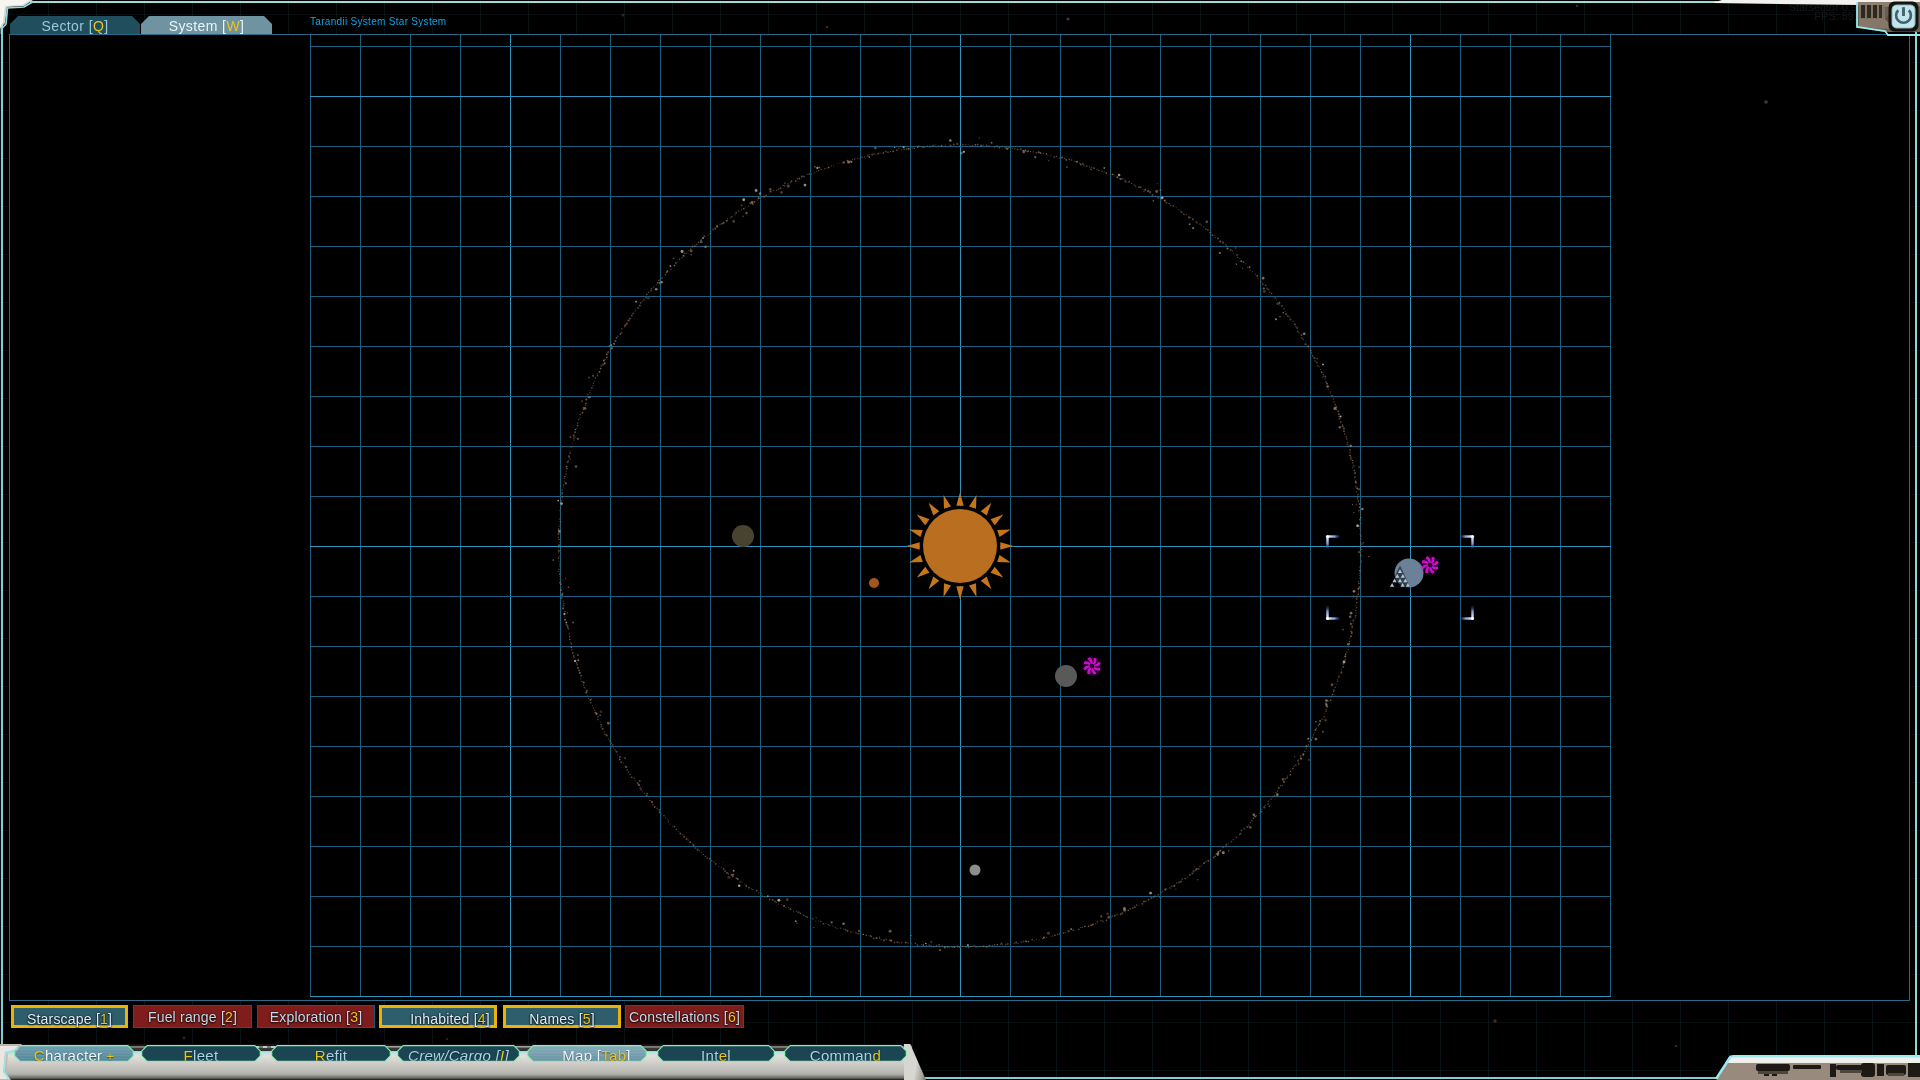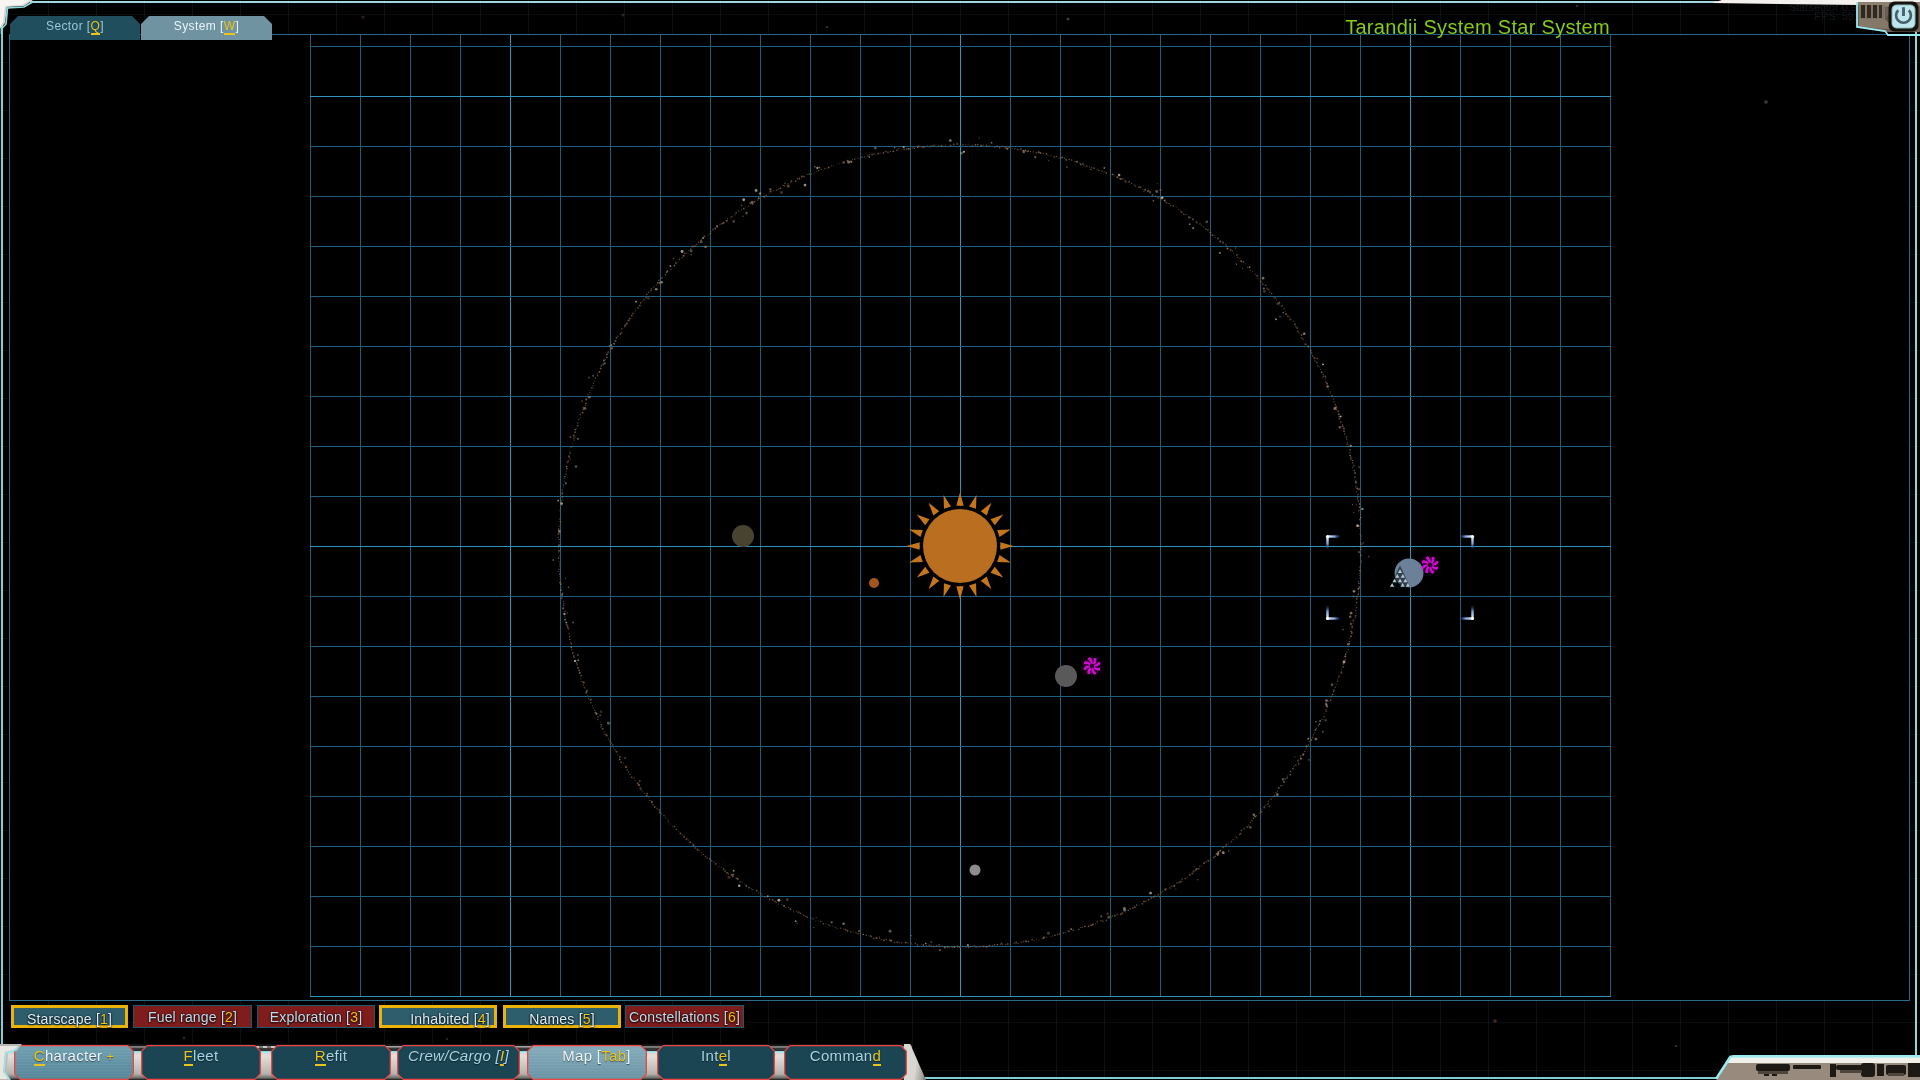--- a/index.html
+++ b/index.html
@@ -14,34 +14,34 @@
       repeating-linear-gradient(to bottom, rgba(50,115,130,.12) 0 1px, transparent 1px 48px);
     background-position:0px 14px, 0px 14px;}
 
   
   #frame-top-line{left:30px;top:1px;width:1692px;height:2px;background:#9fd9de;}
   #frame-left-line{left:1px;top:10px;width:2px;height:1040px;background:#83ccd2;}
   #frame-right-line{left:1915px;top:30px;width:2px;height:1036px;background:#8fd5d2;}
   #frame-bottom-line{left:900px;top:1077px;width:820px;height:2px;background:#7fd0d6;}
 
   
-  .top-tab{top:16px;height:24px;line-height:20px;text-align:center;
-    font-size:12px;letter-spacing:.4px;
+  .top-tab{top:16px;height:18px;line-height:20px;text-align:center;
+    font-size:14px;letter-spacing:.4px;
     clip-path:polygon(0 100%,0 8px,8px 0,calc(100% - 8px) 0,100% 8px,100% 100%);}
   #tab-sector{left:10px;width:130px;background:#204e5c;color:#9cc6da;}
   #tab-system{left:141px;width:131px;background:#7093a1;color:#e9f4f8;}
   .top-tab .bracket{color:inherit;}
   .hotkey{color:#eac41c;}
   .hotkey.u{box-shadow:0 2px 0 0 #eac41c;}
 
   
   #map-panel{left:9px;top:34px;width:1901px;height:967px;border:1px solid #2b6b89;
     box-sizing:border-box;background:#000;}
-  #map-title{left:310px;top:16px;width:1300px;height:18px;text-align:right;
-    font-size:20px;letter-spacing:.3px;color:#84cc16;
+  #map-title{left:310px;top:16px;width:1300px;height:18px;text-align:left;
+    font-size:10px;letter-spacing:.3px;color:#0ea5e9;
     text-shadow:0 1px 2px rgba(0,0,0,.8);}
 
   
   #version-box{right:63px;top:3px;width:260px;text-align:right;color:#15181a;
     font-size:11px;line-height:8.5px;z-index:1;}
   #version-box div{height:9px;}
 
   
   #map-svg{left:0;top:0;z-index:2;}
 
@@ -63,23 +63,23 @@
   #nav-bar{left:0;top:1044px;width:912px;height:36px;z-index:4;
     background:linear-gradient(to bottom,
       #101010 0,#1b1b1b 2px,#80807c 2px,#6e6e6a 4px,#3a3a38 4px,#303032 7px,
       #8fd9e0 7.5px,#b5eef2 9px,#d8d6d1 9px,#e2e0db 12px,#c9c7c2 22px,#b4b2ad 30px,#6a6a66 34px,#151515 36px);}
   #nav-bar::after{content:"";position:absolute;right:-14px;top:0;width:22px;height:36px;
     background:linear-gradient(100deg,#d8d6d1 55%,#a09e98 85%,#6a6862 100%);
     clip-path:polygon(0 0,28% 0,100% 100%,0 100%);}
   #nav-dashes{left:223px;top:1045.5px;width:62px;height:2px;z-index:5;
     background:repeating-linear-gradient(to right,#dcdcd8 0 4px,transparent 4px 8px);opacity:.8;}
   #nav-line{left:290px;top:1046px;width:330px;height:1px;background:rgba(230,230,225,.38);z-index:5;}
-  .nav-btn{top:1045px;height:35px;z-index:5;
+  .nav-btn{top:1045px;height:17px;z-index:5;
     clip-path:polygon(6px 0,calc(100% - 6px) 0,100% 6px,100% calc(100% - 6px),calc(100% - 6px) 100%,6px 100%,0 calc(100% - 6px),0 6px);
-    background:#ef4444;}
+    background:#86efac;}
   .nav-btn .inner{position:absolute;left:1.3px;top:1.3px;right:1.3px;bottom:1.3px;
     clip-path:polygon(5px 0,calc(100% - 5px) 0,100% 5px,100% calc(100% - 5px),calc(100% - 5px) 100%,5px 100%,0 calc(100% - 5px),0 5px);
     text-align:center;font-size:15px;line-height:20px;letter-spacing:.3px;
     text-shadow:0 1px 1px rgba(0,0,0,.5);}
   .nav-btn.idle .inner{background:#1b4552;color:#a9d3e4;}
   .nav-btn.lit .inner{background:linear-gradient(rgba(255,255,255,.05) 0 1px,transparent 1px 3px) 0 0/100% 3px,linear-gradient(to bottom,#83abb9 0,#7aa2b2 45%,#6a93a4 100%);color:#eef6fa;padding-left:19px;}
   .nav-btn.lit2 .inner{background:linear-gradient(rgba(255,255,255,.05) 0 1px,transparent 1px 3px) 0 0/100% 3px,linear-gradient(to bottom,#6fa0b0 0,#6495a6 45%,#558799 100%);color:#f0f7fa;}
   .nav-btn .plus{color:#eac41c;font-size:13px;}
   #nav-character{left:14px;width:120px;}
   #nav-fleet{left:141px;width:120px;}

